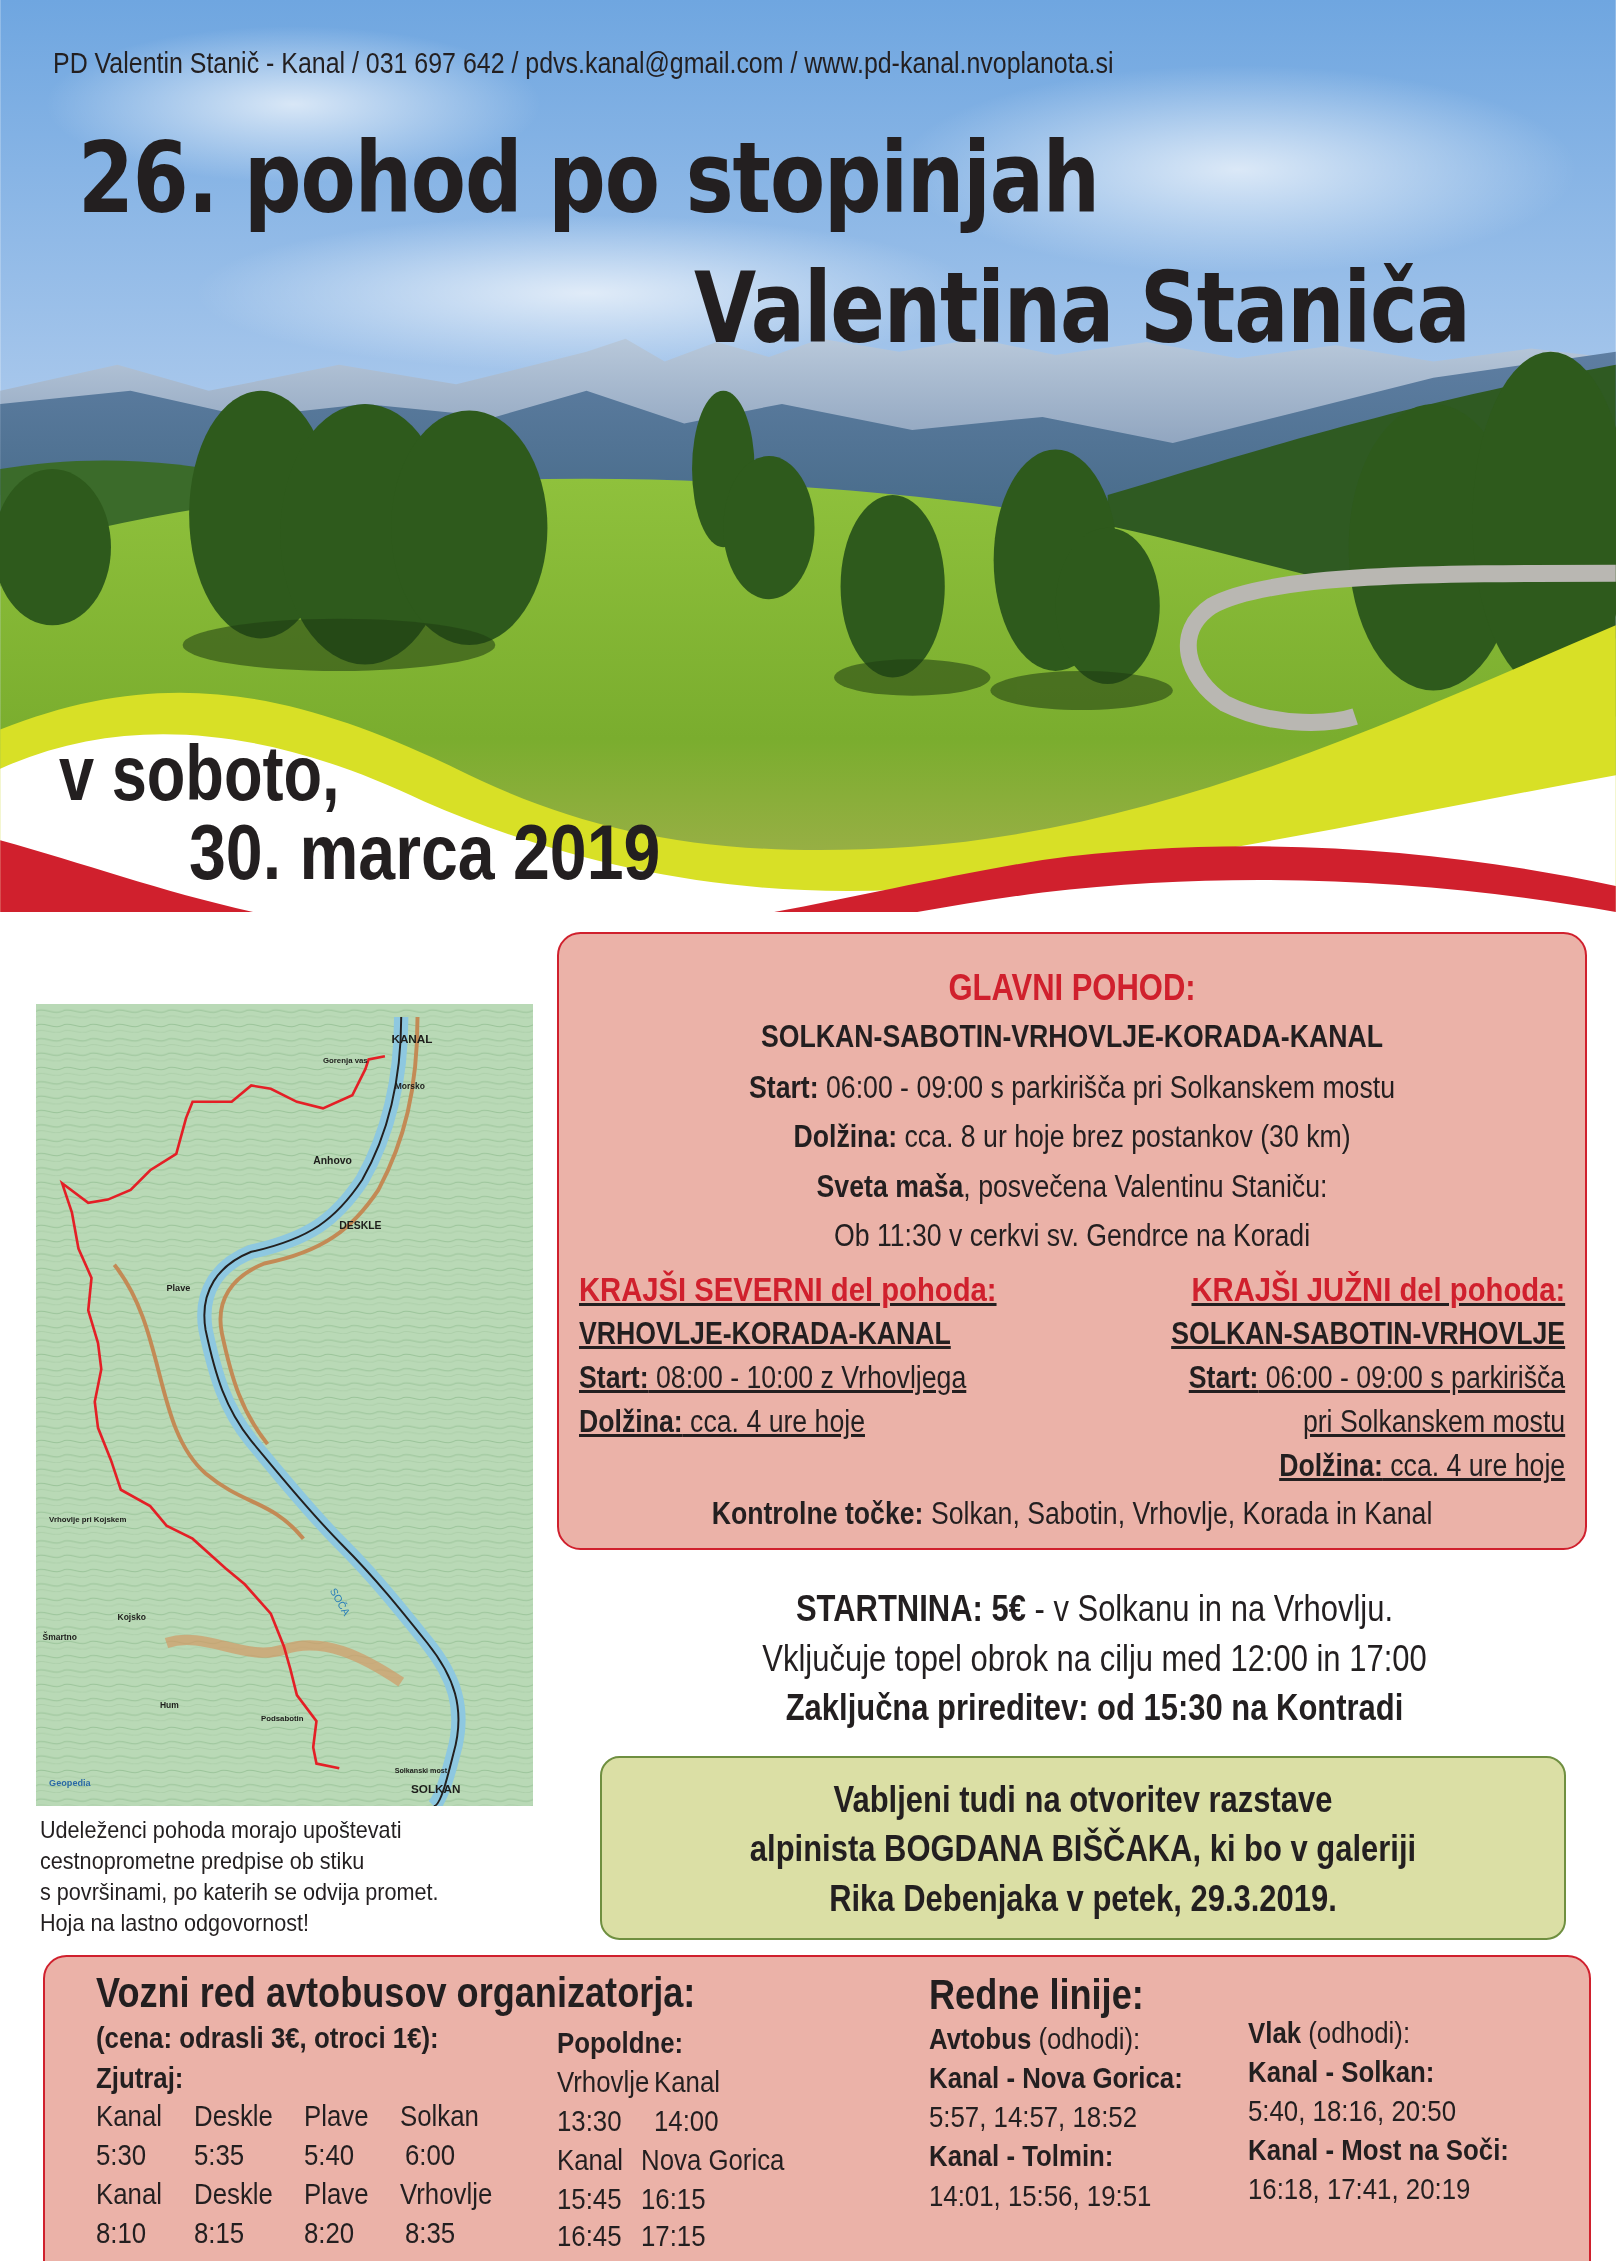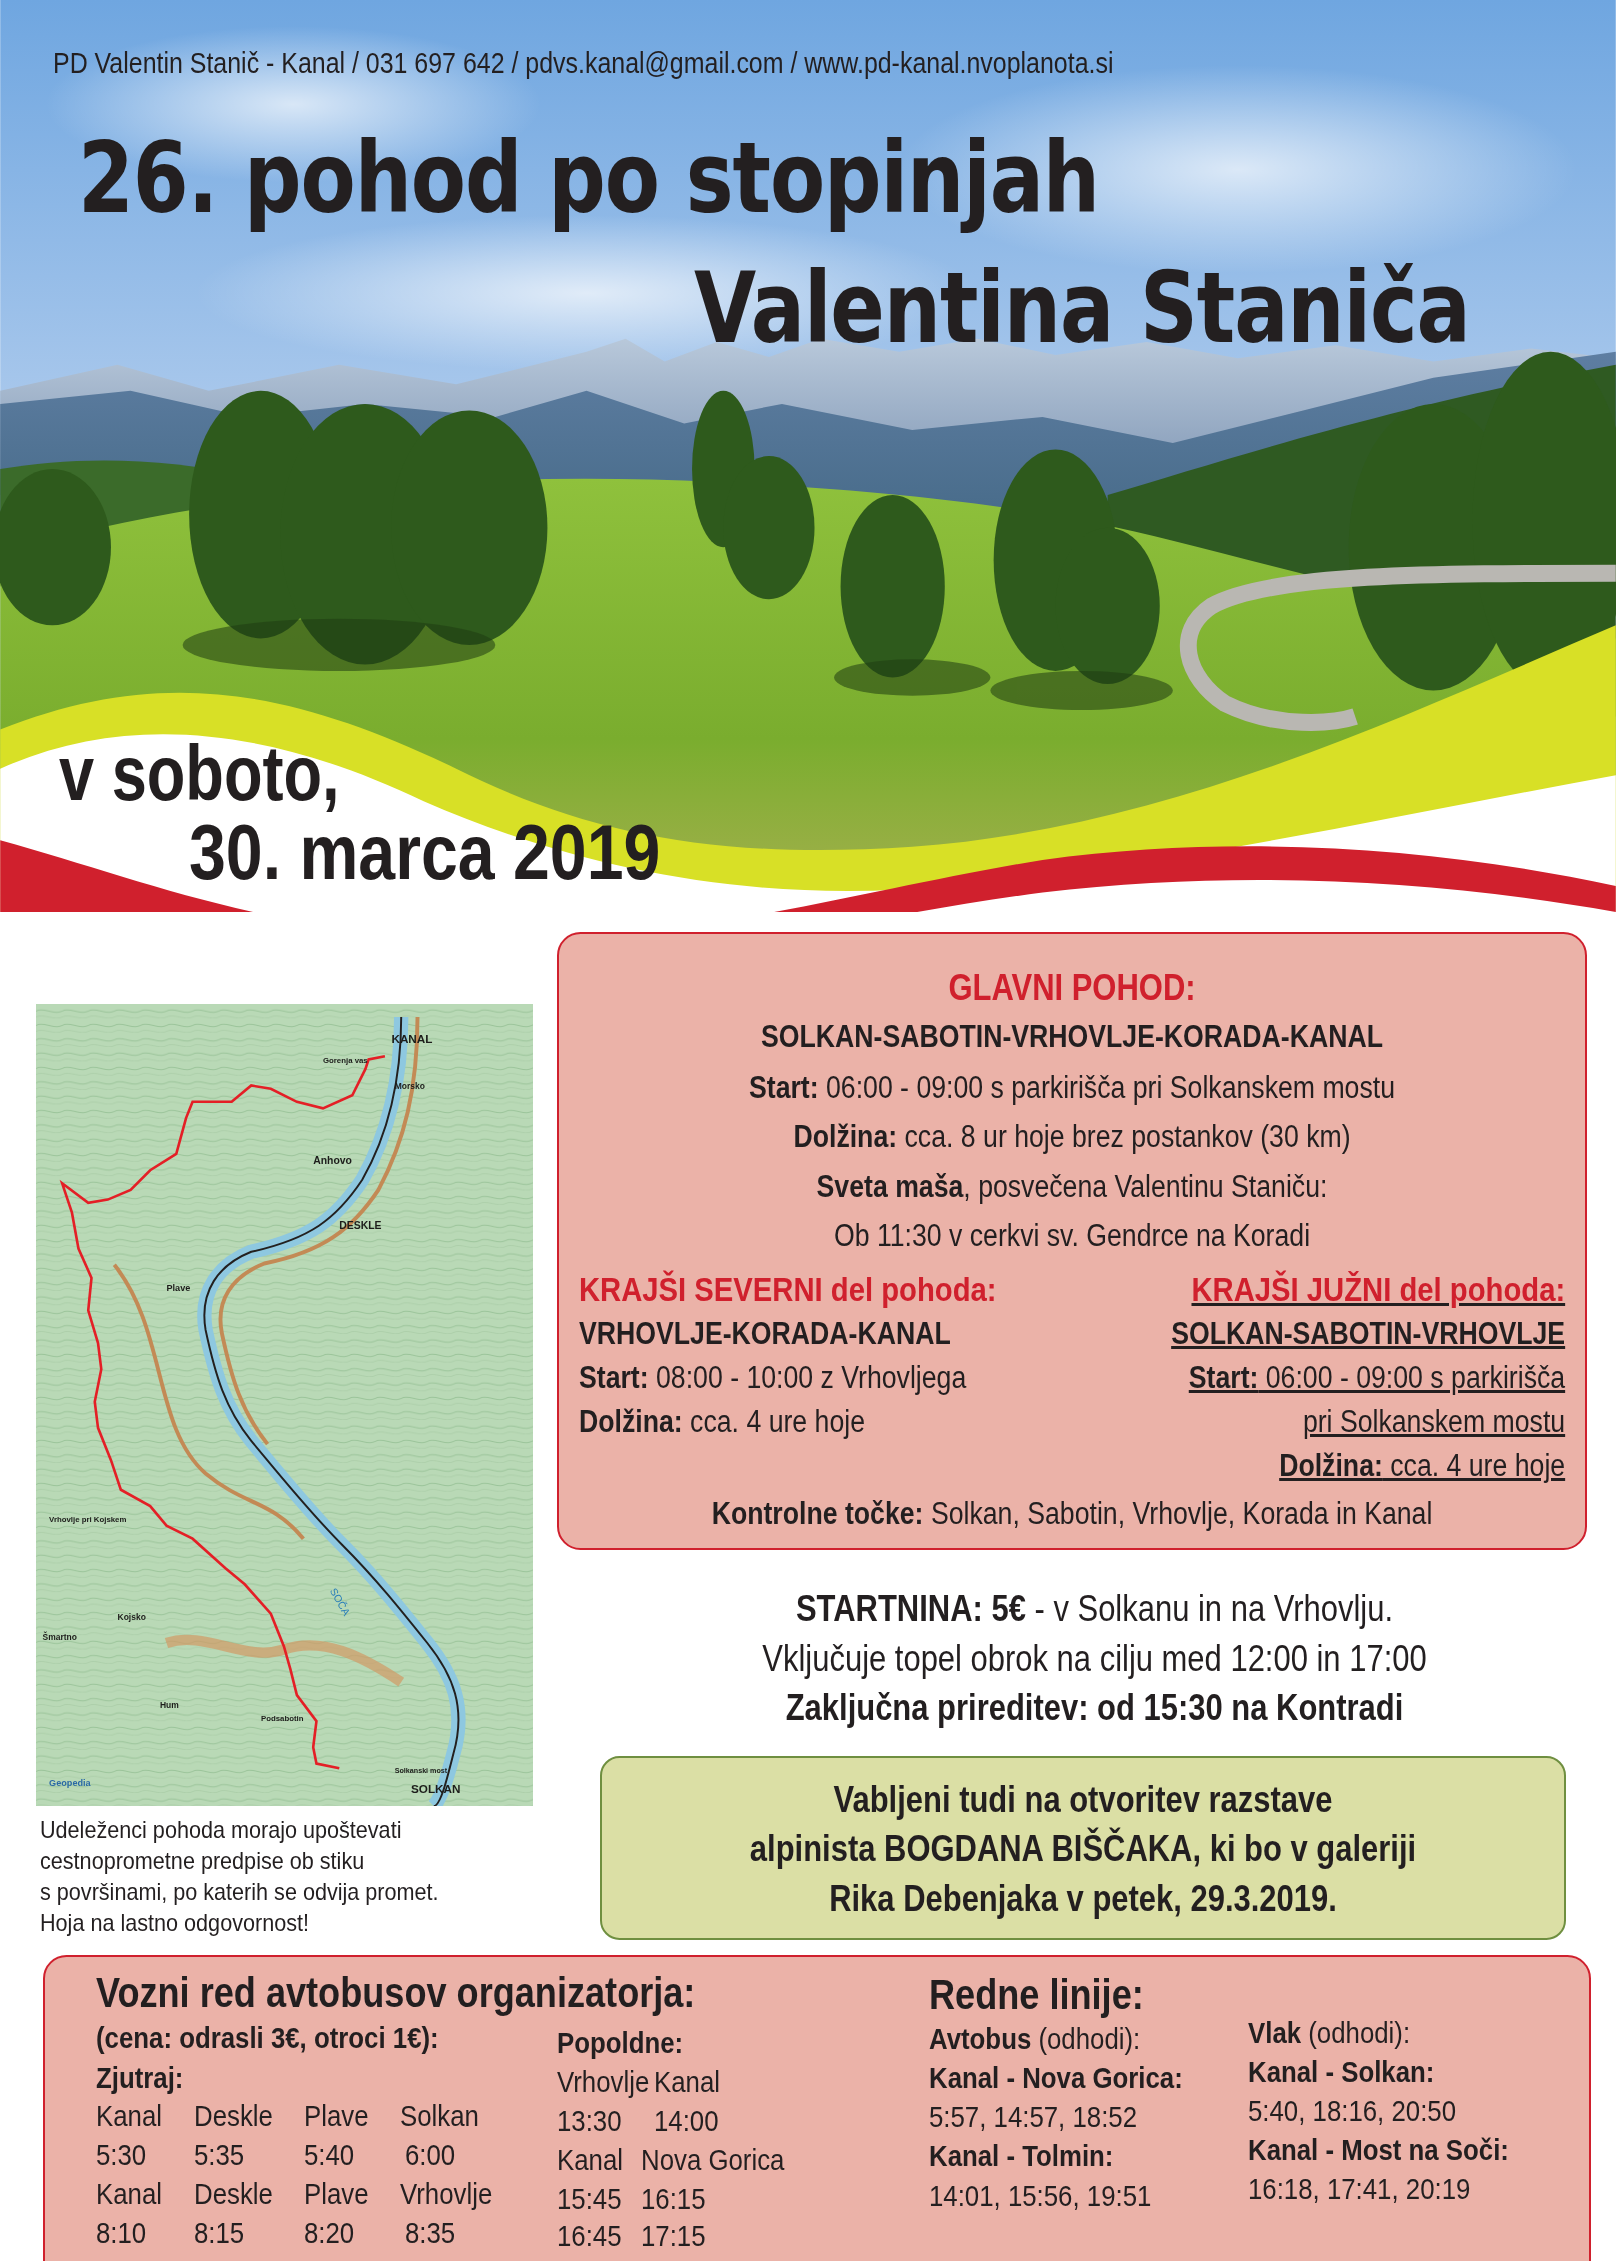--- a/index.html
+++ b/index.html
@@ -41,21 +41,21 @@
   .main-box { left: 557px; top: 932px; width: 1030px; height: 618px; }
   .cond { transform: scaleX(0.86); transform-origin: center top; white-space: nowrap; }
   .center-line { position: absolute; left: 0; width: 100%; text-align: center; }
   .red { color: #d0202d; }
   .b { font-weight: bold; }
 
   .main-heading { top: 33px; font-size: 36px; font-weight: bold; }
   .main-route { top: 85px; font-size: 31px; font-weight: bold; }
   .main-line { font-size: 31px; }
 
-  .col-left { position: absolute; left: 19.5px; top: 336px; }
+  .col-left { position: absolute; left: 19.5px; top: 336px; text-decoration: underline; }
   .col-right { position: absolute; right: 19.5px; top: 336px; text-align: right; text-decoration: underline; }
   .col-row { font-size: 31px; height: 44px; line-height: 39px; white-space: nowrap; transform: scaleX(0.86); }
   .col-left .col-row { transform-origin: left top; }
   .col-right .col-row { transform-origin: right top; }
   .col-head { font-size: 34px; font-weight: bold; color: #d0202d; }
   .col-route { font-size: 31px; font-weight: bold; }
   .kontrolne { top: 562px; font-size: 31px; }
 
   
   .map { left: 36px; top: 1004px; width: 497px; height: 802px; overflow: hidden; background: #b7d7b0; }

